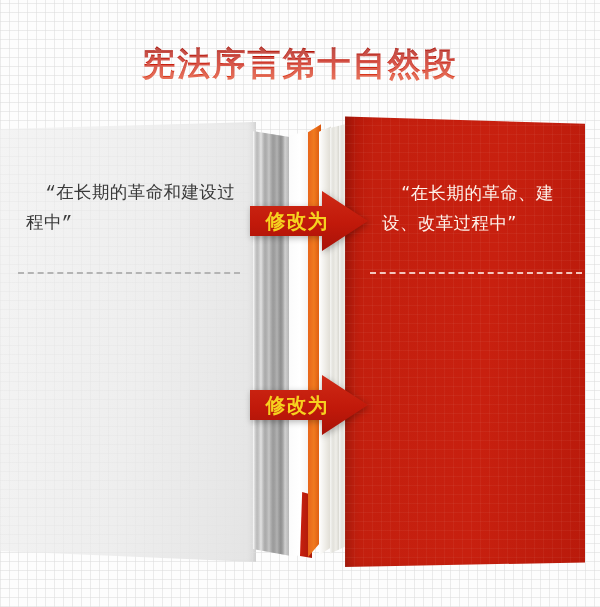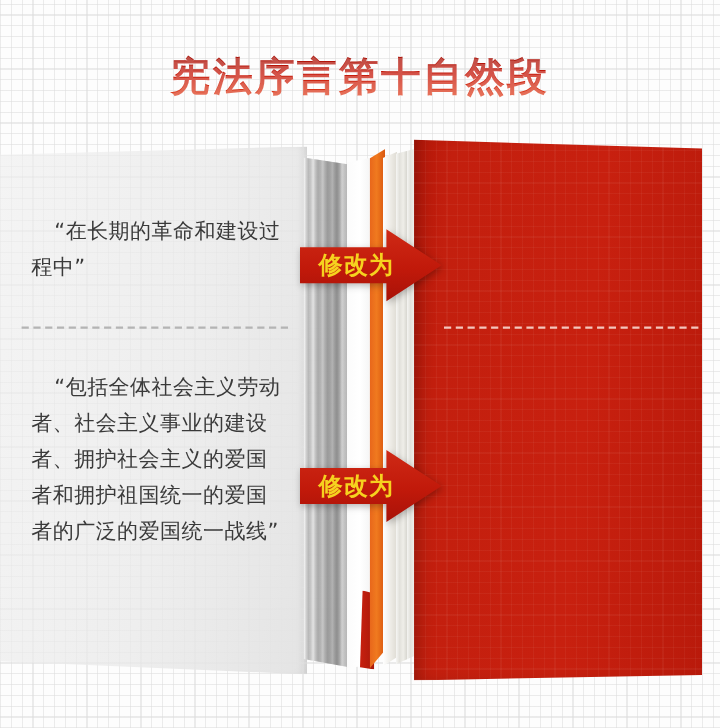--- a/index.html
+++ b/index.html
@@ -182,21 +182,21 @@
   
   .blk {
     position: absolute;
     font-size: 17.5px;
     line-height: 30px;
     letter-spacing: 0.4px;
   }
   .blk p { margin: 0; }
   .blk .indent { text-indent: 1.1em; }
 
-  .left-text { color: #3a3a3a; }
+  .left-text { color: #3a3a3a; font-family: Liberation Mono, monospace; }
   .right-text { color: #fdf1ea; }
 
   #left-quote-1 { left: 26px; top: 66px; width: 212px; }
   #left-quote-2 { left: 26px; top: 196px; width: 212px; }
   #right-quote-1 { left: 382px; top: 66px; width: 196px; }
   #right-quote-2 { left: 382px; top: 190px; width: 196px; }
 
   
   .divider {
     position: absolute;
@@ -258,24 +258,24 @@
     <div class="right-page">
       <div class="right-page-inner"></div>
     </div>
 
     <div class="divider" id="left-divider"></div>
     <div class="divider" id="right-divider"></div>
 
     <div class="blk left-text" id="left-quote-1">
       <p class="indent">“在长期的革命和建设过程中”</p>
     </div>
-    <div class="blk left-text" id="left-quote-2">
-      <p class="indent">“包括全体社会主义劳动者、社会主义事业的建设者、拥护社会主义的爱国者和拥护祖国统一的爱国者的广泛的爱国统一战线”</p>
-    </div>
-
+
+    <div class="blk right-text" id="right-quote-1">
+      <p class="indent">“在长期的革命、建设、改革过程中”</p>
+    </div>
 
     <div class="arrow" id="arrow-1">
       <svg viewBox="0 0 118 62">
         <defs>
           <linearGradient id="agrad1" x1="0" y1="0" x2="0" y2="1">
             <stop offset="0%" stop-color="#cf2a16"></stop>
             <stop offset="55%" stop-color="#c1190a"></stop>
             <stop offset="100%" stop-color="#a81208"></stop>
           </linearGradient>
         </defs>

